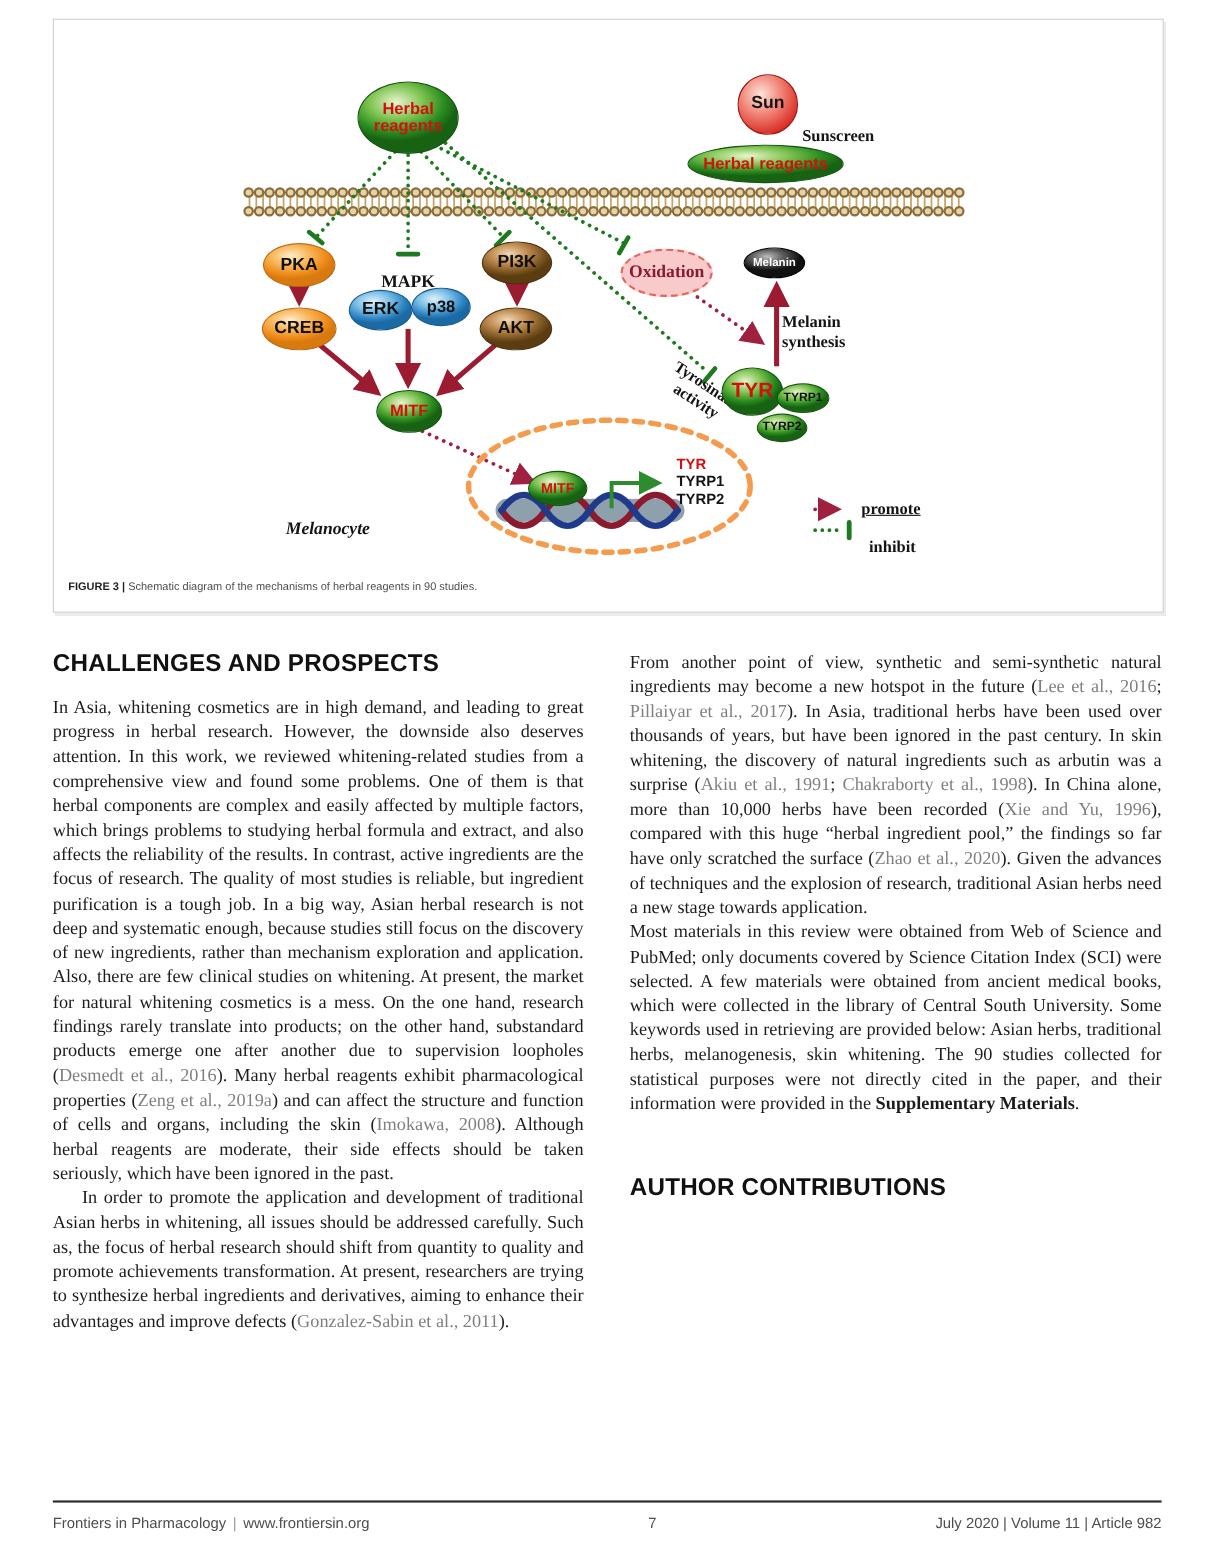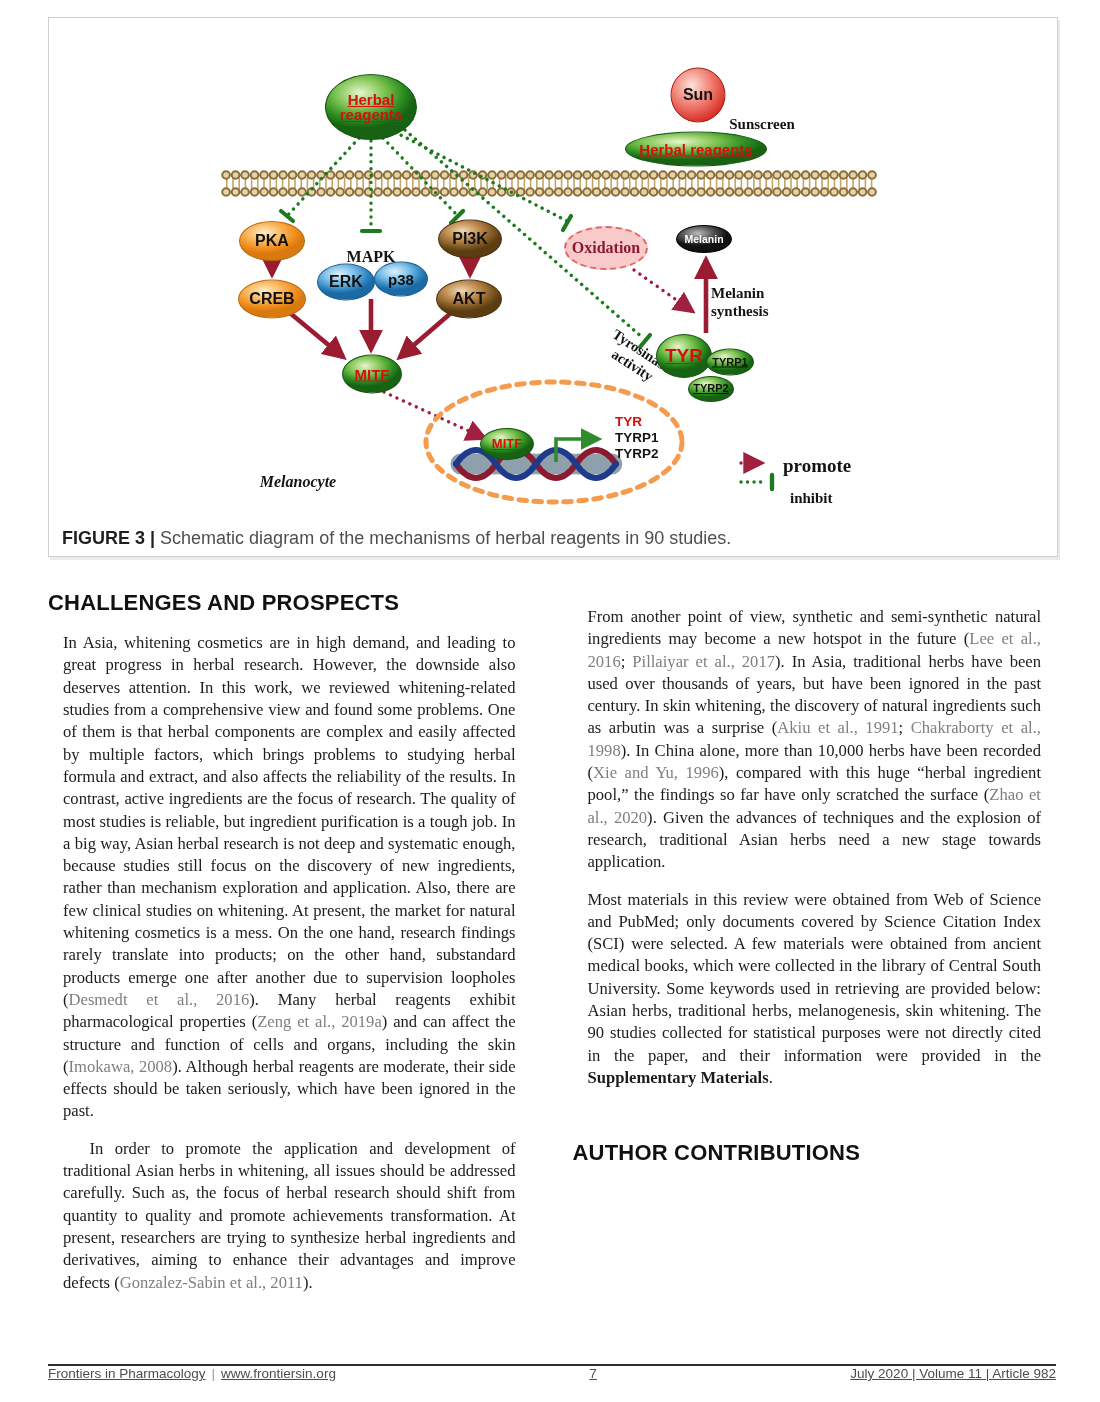--- a/index.html
+++ b/index.html
@@ -9,21 +9,21 @@
   
   #figure-box{position:absolute;left:48px;top:17px;width:1008px;height:538px;background:#fff;
               border:1px solid #cfcfcf;box-shadow:2px 3px 0 rgba(0,0,0,0.08);}
   #fig-canvas{position:absolute;left:0;top:0;width:1006px;height:536px;}
   #fig-svg{position:absolute;left:0;top:0;z-index:1;}
 
   .node{position:absolute;z-index:2;display:flex;align-items:center;justify-content:center;
         border-radius:50%;transform:translate(-50%,-50%);text-align:center;
         font-family:"Liberation Sans",sans-serif;font-weight:bold;line-height:1.02;white-space:pre-line;}
   .n-green{background:radial-gradient(ellipse 62% 55% at 38% 28%, #e8f6cd 0%, #7cc24f 45%, #2a8c1f 78%, #176313 100%);
-           border:1px solid #14540f;color:#d40f0f;text-decoration:underline;}
+           border:1px solid #14540f;color:#d40f0f;}
   .n-orange{background:radial-gradient(ellipse 62% 55% at 38% 28%, #ffeecb, #f9b559 45%, #ee8a17 82%, #d97a10);
            border:1px solid #b86a12;color:#101010;}
   .n-blue{background:radial-gradient(ellipse 62% 55% at 38% 28%, #e2f1fb, #7cc0e8 45%, #2e84c0 82%, #1c6aa5);
            border:1px solid #175a8e;color:#101010;}
   .n-brown{background:radial-gradient(ellipse 62% 55% at 38% 28%, #f0d9b5, #bf8a4e 45%, #7a5520 82%, #5c3d12);
            border:1px solid #4a3110;color:#101010;}
   .n-dark{background:radial-gradient(ellipse 62% 55% at 38% 28%, #bdbdbd, #5a5a5a 45%, #111 88%);
            border:1px solid #000;color:#fff;}
   .n-sun{background:radial-gradient(circle at 38% 32%, #fde3da, #f08073 40%, #d92f27 75%, #b51a14);
            border:1px solid #9e150f;color:#141414;}
@@ -31,39 +31,39 @@
            font-family:"Liberation Serif",serif;border-radius:50%;}
   .t-black{color:#101010;}
 
   .fig-label{position:absolute;z-index:2;font-family:"Liberation Serif",serif;font-weight:bold;
              color:#141414;white-space:pre-line;line-height:1.15;}
   .centered{transform:translate(-50%,-50%);text-align:center;}
   .gene{position:absolute;z-index:2;font-family:"Liberation Sans",sans-serif;font-weight:bold;
         font-size:13.5px;line-height:1;}
 
   #fig-caption{position:absolute;left:13px;top:510px;z-index:2;
-               font-family:"Liberation Sans",sans-serif;font-size:18px;color:#4f4f4f;}
+               font-family:"Liberation Sans",sans-serif;font-size:10px;color:#4f4f4f;}
   #fig-caption .cap-label{font-weight:bold;color:#1f1f1f;}
 
   
   #body-cols{position:absolute;left:48px;top:591px;width:1008px;display:flex;gap:42px;}
   .col{width:487px;}
   .col.right{width:488px;}
   h2{font-family:"Liberation Sans",sans-serif;font-size:22px;font-weight:bold;color:#111;
      letter-spacing:0.2px;margin:0 0 17px 0;line-height:1.1;}
   h2.spaced{margin-top:52px;}
-  p.body{font-size:16.6px;line-height:22.3px;text-align:justify;margin:15px;}
+  p.body{font-size:16.6px;line-height:22.3px;text-align:justify;margin:0;}
   p.indent{text-indent:1.6em;}
   .cite{color:#7f7f7f;}
   .bold{font-weight:bold;}
 
   
   #footer{position:absolute;left:48px;top:1364px;width:1008px;border-top:2px solid #2e2e2e;
           font-family:"Liberation Sans",sans-serif;font-size:13.5px;color:#4d4d4d;}
-  #footer-row{display:flex;justify-content:space-between;text-decoration:underline;}
+  #footer-row{display:flex;justify-content:space-between;padding-top:11px;}
   #footer .pipe{color:#9a9a9a;padding:0 6px;}
 </style>
 </head>
 <body>
 
 <div id="page">
 
   <div id="figure-box">
     <div id="fig-canvas">
 
@@ -164,21 +164,21 @@
       <div class="node n-green t-black" style="left:662px;top:371px;width:44px;height:24px;font-size:11px;">TYRP2</div>
 
       <div class="node n-green" style="left:458px;top:426px;width:52px;height:30px;font-size:13px;">MITF</div>
 
       <div class="gene" style="left:566px;top:397px;color:#d40f0f;">TYR</div>
       <div class="gene" style="left:566px;top:413px;color:#141414;">TYRP1</div>
       <div class="gene" style="left:566px;top:429px;color:#141414;">TYRP2</div>
 
       <div class="fig-label centered" style="left:249px;top:464px;font-size:16px;font-style:italic;">Melanocyte</div>
 
-      <div class="fig-label" style="left:734px;top:437px;font-size:19px;">promote</div>
+      <div class="fig-label" style="left:734px;top:437px;font-size:15px;text-decoration:underline;">promote</div>
       <div class="fig-label" style="left:741px;top:456px;font-size:15px;margin-top:16px;">inhibit</div>
 
       <div id="fig-caption">
         <span class="cap-label">FIGURE 3 |</span><span> Schematic diagram of the mechanisms of herbal reagents in 90 studies.</span>
       </div>
     </div>
   </div>
 
   <div id="body-cols">
     <div class="col">

